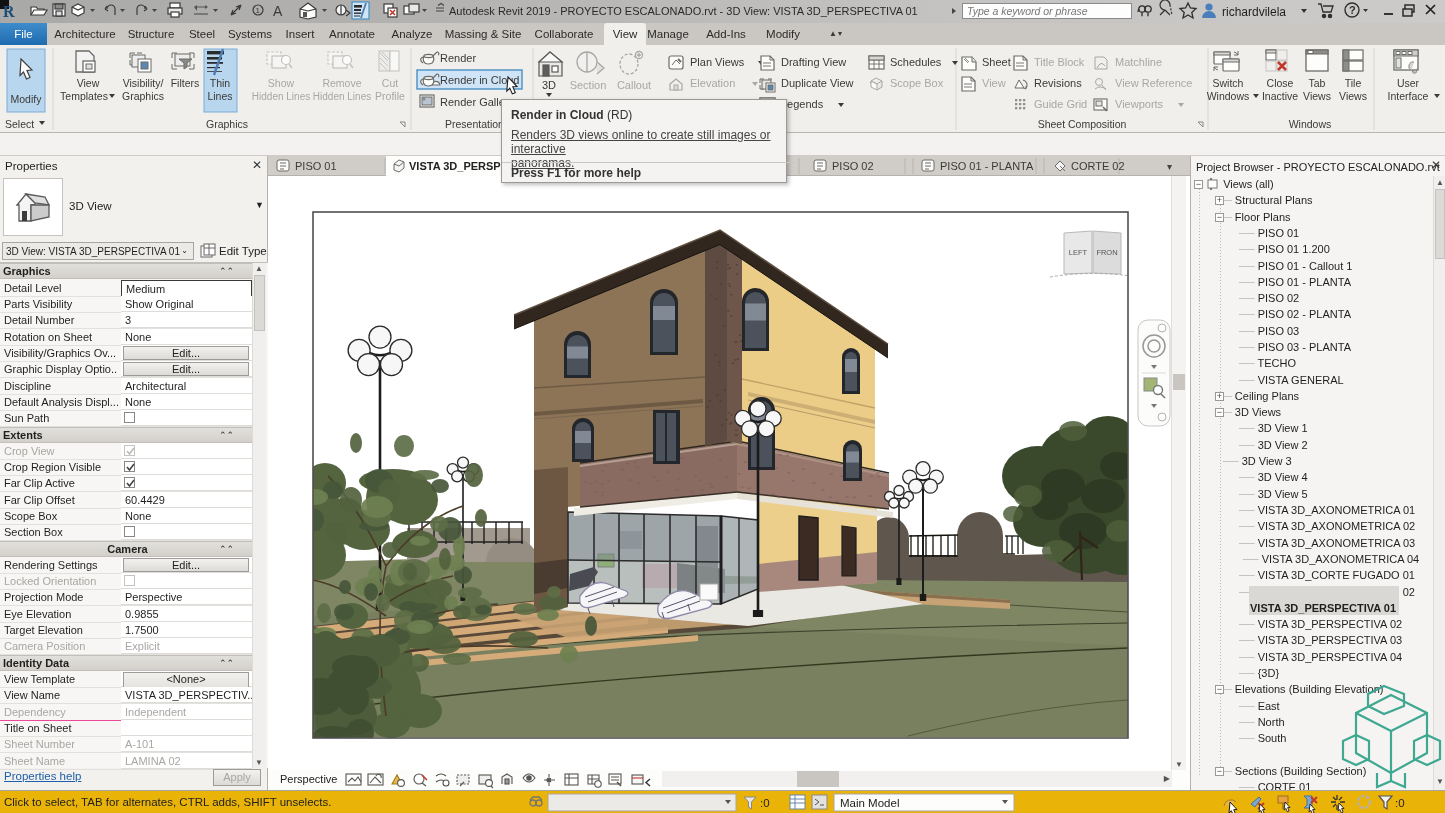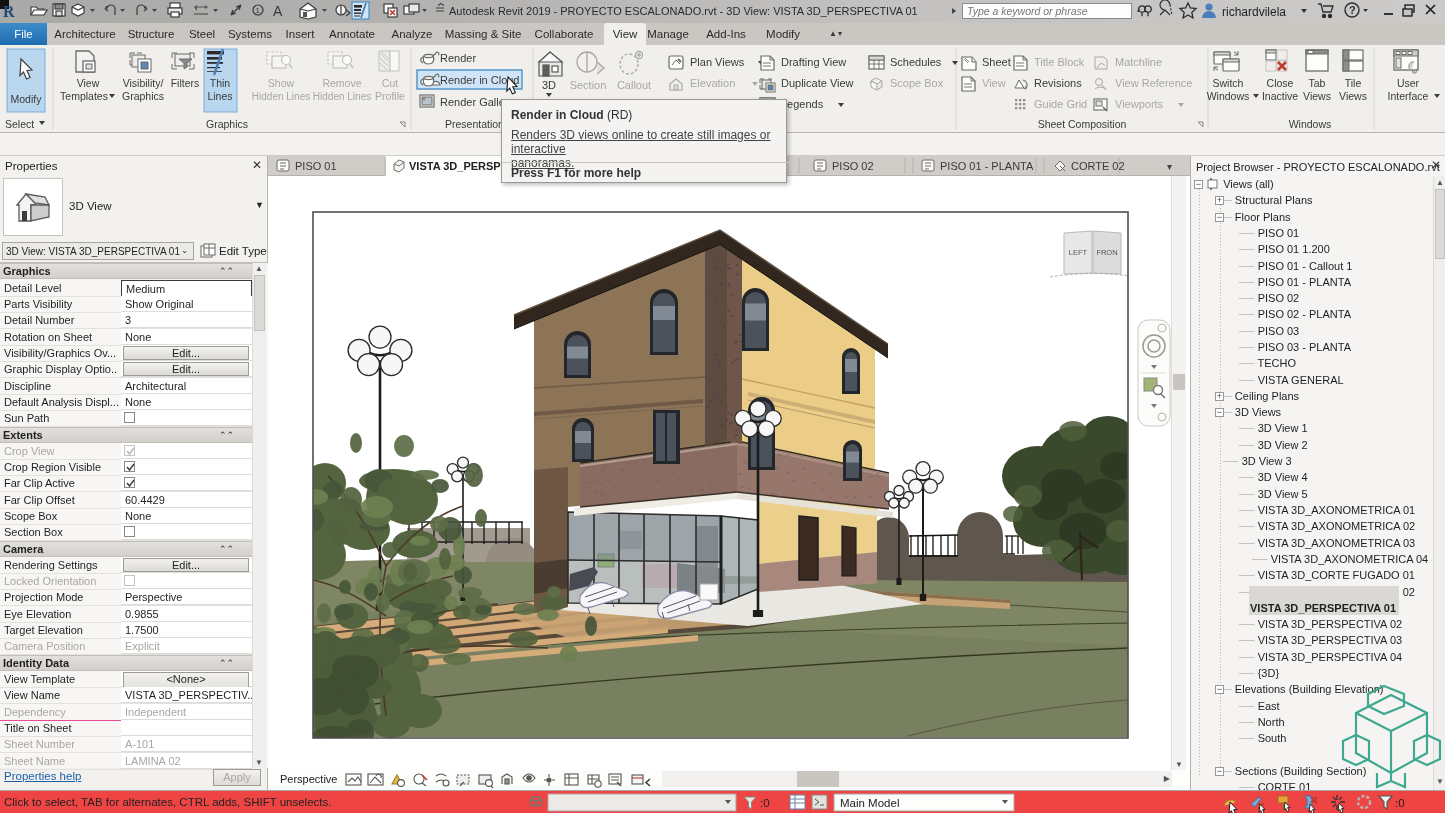--- a/index.html
+++ b/index.html
@@ -19,21 +19,21 @@
 
 #ribbon { left:0; top:45px; width:1445px; height:88px; background:#f0efec; border-bottom:1px solid #b9b6b1; font-size:11px; color:#3c3b39; }
 
 #optbar { left:0; top:133px; width:1445px; height:23px; background:#f3f2f0; border-bottom:1px solid #cfccc7; }
 
 #props { left:0; top:156px; width:268px; height:634px; background:#f2f1ee; border-right:1px solid #b5b2ae; font-size:11px; color:#1f1f1f; }
 #canvaswrap { left:268px; top:156px; width:922px; height:634px; background:#fff; }
 #tabstrip { left:0; top:0; width:922px; height:20px; background:#d0cdc8; border-bottom:1px solid #b5b2ae; font-size:11px; color:#3a3a38;}
 #browser { left:1190px; top:156px; width:255px; height:634px; background:#f5f4f2; border-left:1px solid #b5b2ae; font-size:11px; color:#1f1f1f; }
 
-#statusbar { left:0; top:790px; width:1445px; height:23px; background:#ef4444; border-top:1px solid #a9a6a1; font-size:11.5px; color:#222; }
+#statusbar { left:0; top:790px; width:1445px; height:23px; background:#eab308; border-top:1px solid #a9a6a1; font-size:11.5px; color:#222; }
 
 .prow { position:absolute; left:0; width:252px; height:17px; }
 .plab { position:absolute; left:4px; top:2px; width:114px; white-space:nowrap; overflow:hidden; }
 .pval { position:absolute; left:121px; top:0px; width:131px; height:16px; background:#fff; border-bottom:1px solid #dedcd8; padding:2px 0 0 4px; white-space:nowrap; overflow:hidden;}
 .phead { position:absolute; left:0; width:252px; height:16px; background:linear-gradient(#e2e0dc,#d3d0cb); border-top:1px solid #c2bfba; border-bottom:1px solid #c2bfba; font-weight:bold; padding:1px 0 0 3px; }
 .pbtn { position:absolute; background:linear-gradient(#f2f1ef,#dddbd7); border:1px solid #9e9c98; text-align:center; font-size:11px; }
 .cbx { position:absolute; width:11px; height:11px; border:1px solid #8a8886; background:#fff; }
 
 .trow { position:absolute; white-space:nowrap; height:16px; }
 .texp { display:inline-block; width:9px; height:9px; border:1px solid #9a9894; background:#fff; font-size:9px; line-height:7px; text-align:center; vertical-align:1px; color:#444; }
@@ -536,21 +536,21 @@
       </div>
       <div class="prow" style="top:245px;border-bottom:1px solid #e3e1dd;">
         <div class="plab" style="">Scope Box</div>
         <div class="pval" style="">None</div>
       </div>
       <div class="prow" style="top:261px;border-bottom:1px solid #e3e1dd;">
         <div class="plab" style="">Section Box</div>
         <div class="pval"></div>
         <div class="cbx" style="left:124px;top:2px;"></div>
       </div>
-      <div class="phead" style="top:278px;">Camera<span style="position:absolute;right:18px;top:2px;font-size:9px;font-weight:normal;">⌃⌃</span></div>
+      <div class="phead" style="top:278px;text-align:center;">Camera<span style="position:absolute;right:18px;top:2px;font-size:9px;font-weight:normal;">⌃⌃</span></div>
       <div class="prow" style="top:294px;border-bottom:1px solid #e3e1dd;">
         <div class="plab" style="">Rendering Settings</div>
         <div class="pval"></div>
         <div class="pbtn" style="left:123px;top:1px;width:126px;height:14px;line-height:13px;">Edit...</div>
       </div>
       <div class="prow" style="top:310px;border-bottom:1px solid #e3e1dd;">
         <div class="plab" style="color:#a9a7a3;">Locked Orientation</div>
         <div class="pval"></div>
         <div class="cbx" style="left:124px;top:2px;border-color:#c6c4c0;"></div>
       </div>
@@ -1232,21 +1232,21 @@
     <div class="trow" style="left:24px;top:234px;"><span class="texp">+</span><span style="color:#b9b7b3;">─</span> <span>Ceiling Plans</span></div>
     <div class="trow" style="left:24px;top:250px;"><span class="texp">−</span><span style="color:#b9b7b3;">─</span> <span>3D Views</span></div>
     <div class="trow" style="left:48px;top:266px;"><span style="color:#b9b7b3;">──</span> <span>3D View 1</span></div>
     <div class="trow" style="left:48px;top:283px;"><span style="color:#b9b7b3;">──</span> <span>3D View 2</span></div>
     <div class="trow" style="left:32px;top:299px;"><span style="color:#b9b7b3;">──</span> <span>3D View 3</span></div>
     <div class="trow" style="left:48px;top:315px;"><span style="color:#b9b7b3;">──</span> <span>3D View 4</span></div>
     <div class="trow" style="left:48px;top:332px;"><span style="color:#b9b7b3;">──</span> <span>3D View 5</span></div>
     <div class="trow" style="left:48px;top:348px;"><span style="color:#b9b7b3;">──</span> <span>VISTA 3D_AXONOMETRICA 01</span></div>
     <div class="trow" style="left:48px;top:364px;"><span style="color:#b9b7b3;">──</span> <span>VISTA 3D_AXONOMETRICA 02</span></div>
     <div class="trow" style="left:48px;top:381px;"><span style="color:#b9b7b3;">──</span> <span>VISTA 3D_AXONOMETRICA 03</span></div>
-    <div class="trow" style="left:61px;top:397px;"><span style="color:#b9b7b3;">──</span> <span>VISTA 3D_AXONOMETRICA 04</span></div>
+    <div class="trow" style="left:52px;top:397px;"><span style="color:#b9b7b3;">──</span> <span>VISTA 3D_AXONOMETRICA 04</span></div>
     <div class="trow" style="left:48px;top:413px;"><span style="color:#b9b7b3;">──</span> <span>VISTA 3D_CORTE FUGADO 01</span></div>
     <div class="trow" style="left:48px;top:430px;"><span style="color:#b9b7b3;">──</span> <span>VISTA 3D_CORTE FUGADO 02</span></div>
     <div class="trow" style="left:58px;top:446px;"><span style="background:#dad8d4;font-weight:bold;padding:16px 3px 1px 1px;">VISTA 3D_PERSPECTIVA 01</span></div>
     <div class="trow" style="left:48px;top:462px;"><span style="color:#b9b7b3;">──</span> <span>VISTA 3D_PERSPECTIVA 02</span></div>
     <div class="trow" style="left:48px;top:478px;"><span style="color:#b9b7b3;">──</span> <span>VISTA 3D_PERSPECTIVA 03</span></div>
     <div class="trow" style="left:48px;top:495px;"><span style="color:#b9b7b3;">──</span> <span>VISTA 3D_PERSPECTIVA 04</span></div>
     <div class="trow" style="left:48px;top:511px;"><span style="color:#b9b7b3;">──</span> <span>{3D}</span></div>
     <div class="trow" style="left:24px;top:527px;"><span class="texp">−</span><span style="color:#b9b7b3;">─</span> <span>Elevations (Building Elevation)</span></div>
     <div class="trow" style="left:48px;top:544px;"><span style="color:#b9b7b3;">──</span> <span>East</span></div>
     <div class="trow" style="left:48px;top:560px;"><span style="color:#b9b7b3;">──</span> <span>North</span></div>

